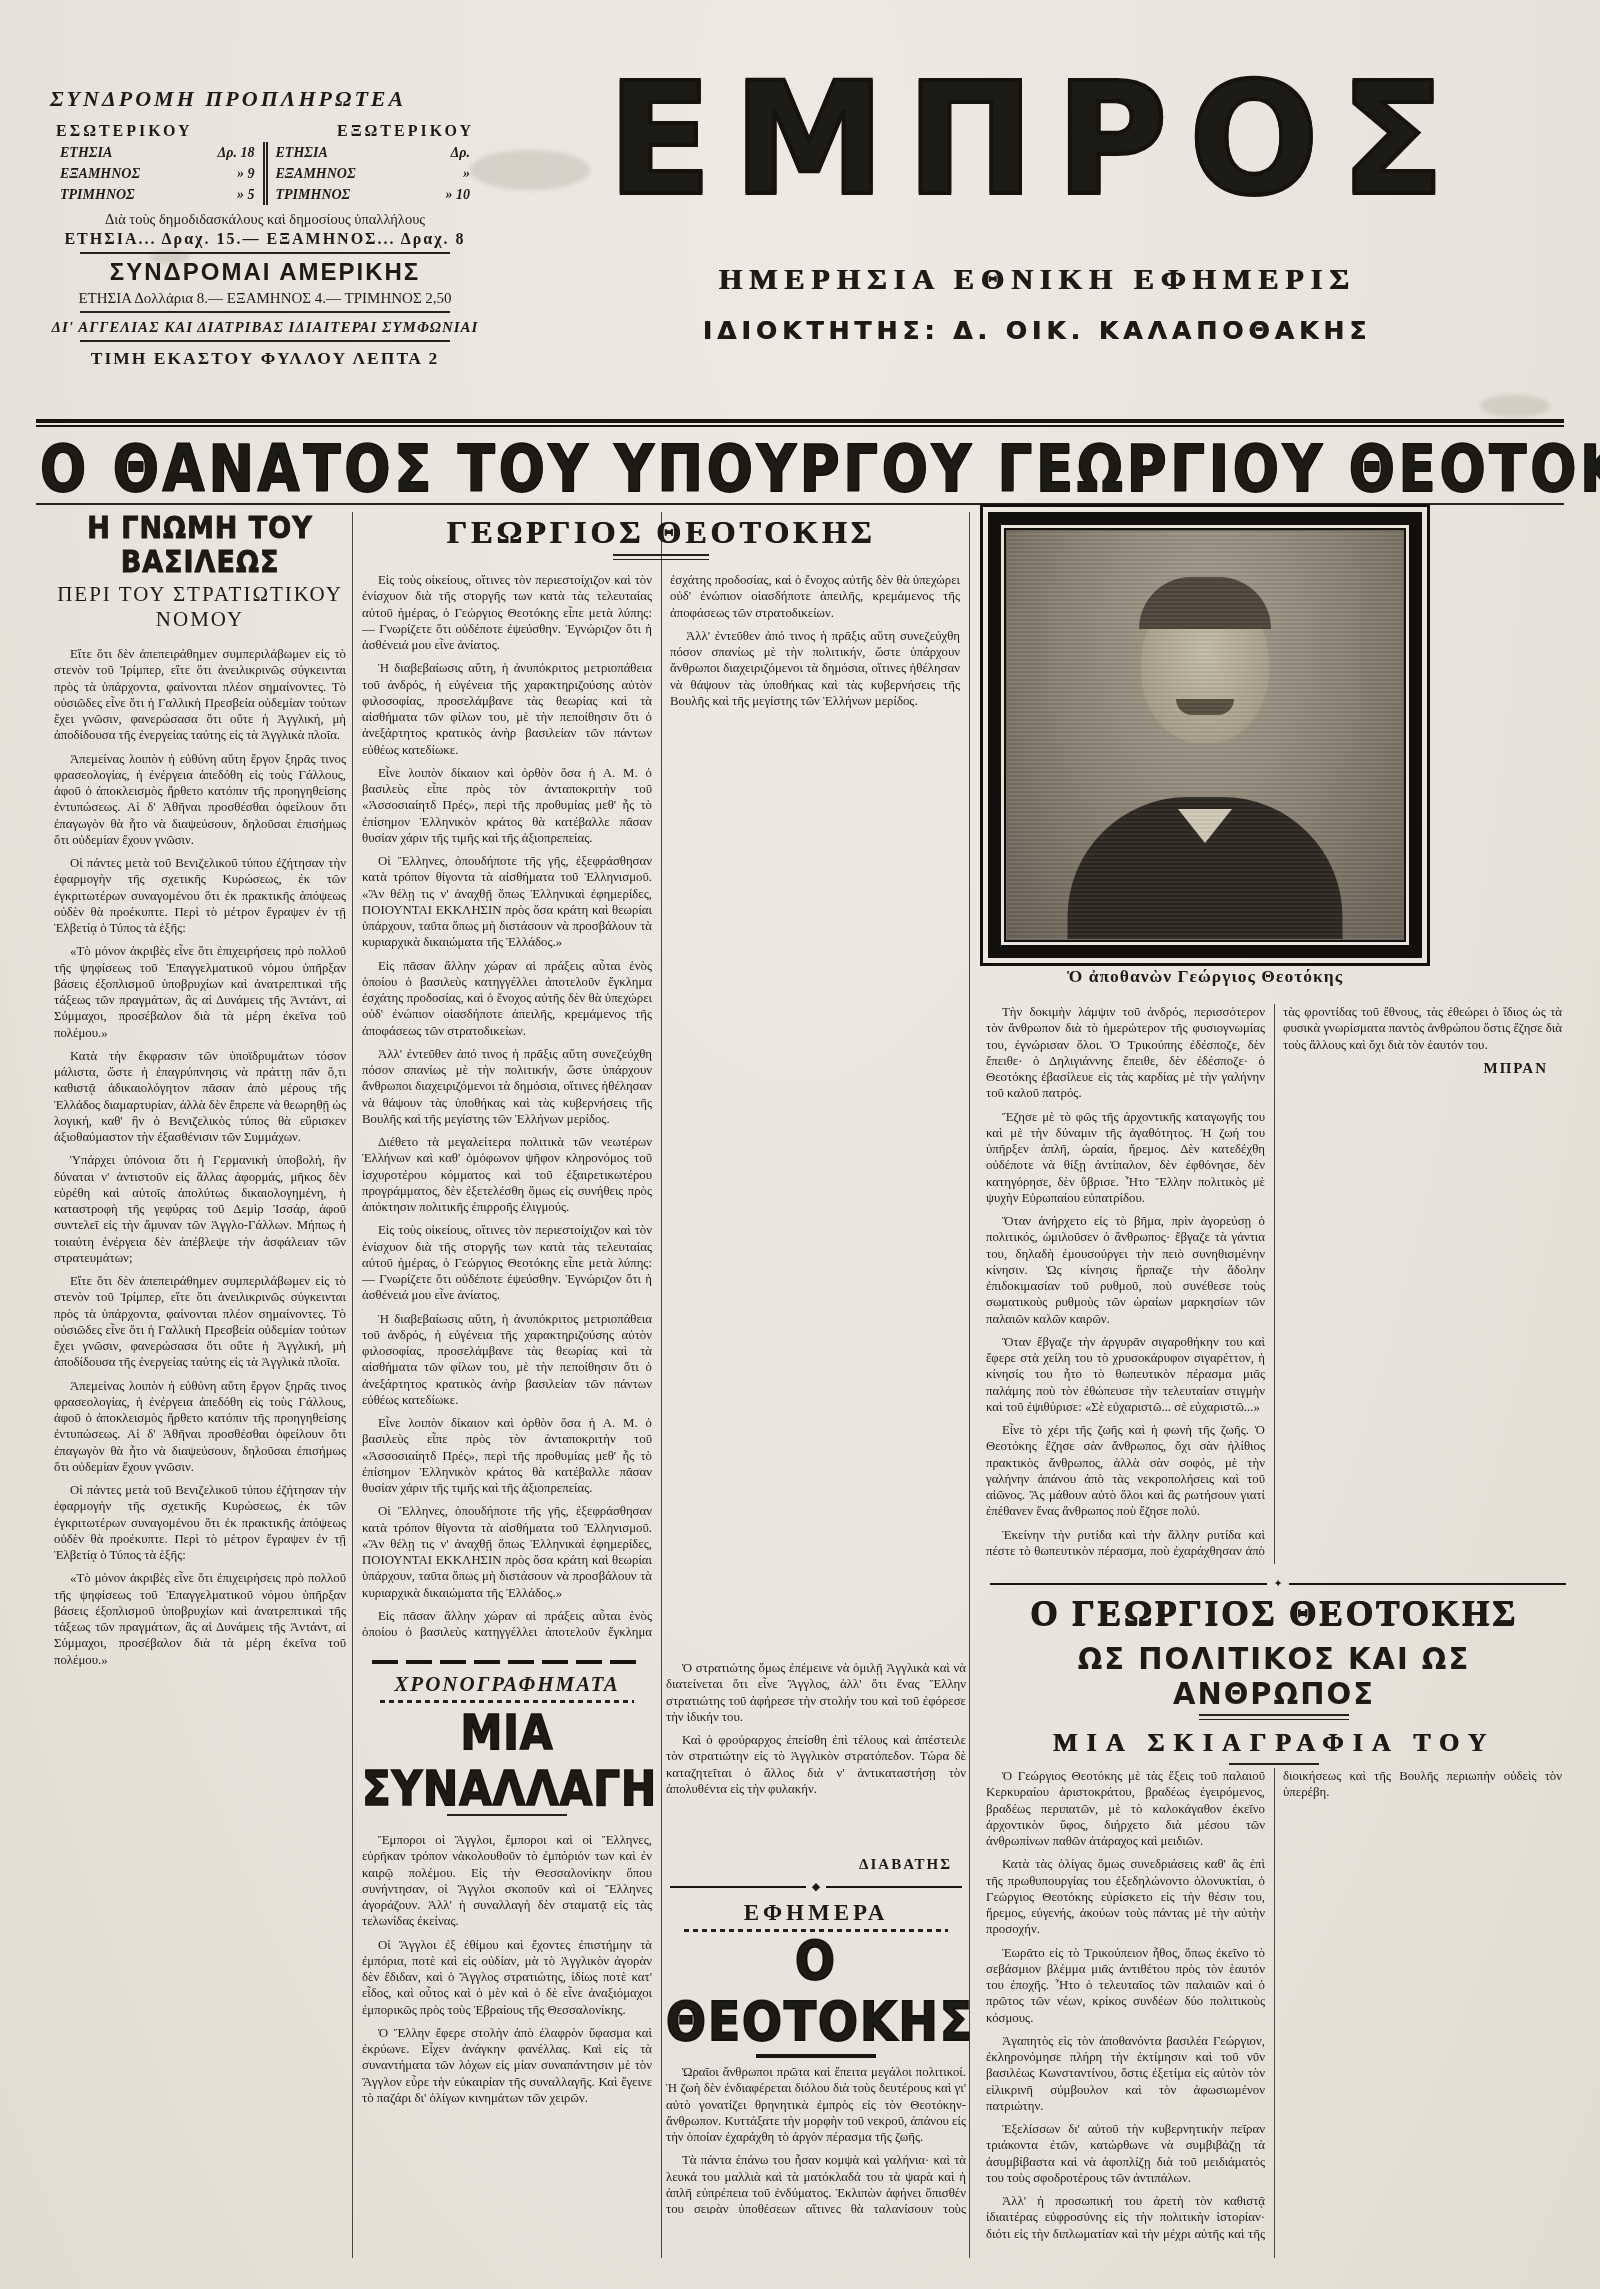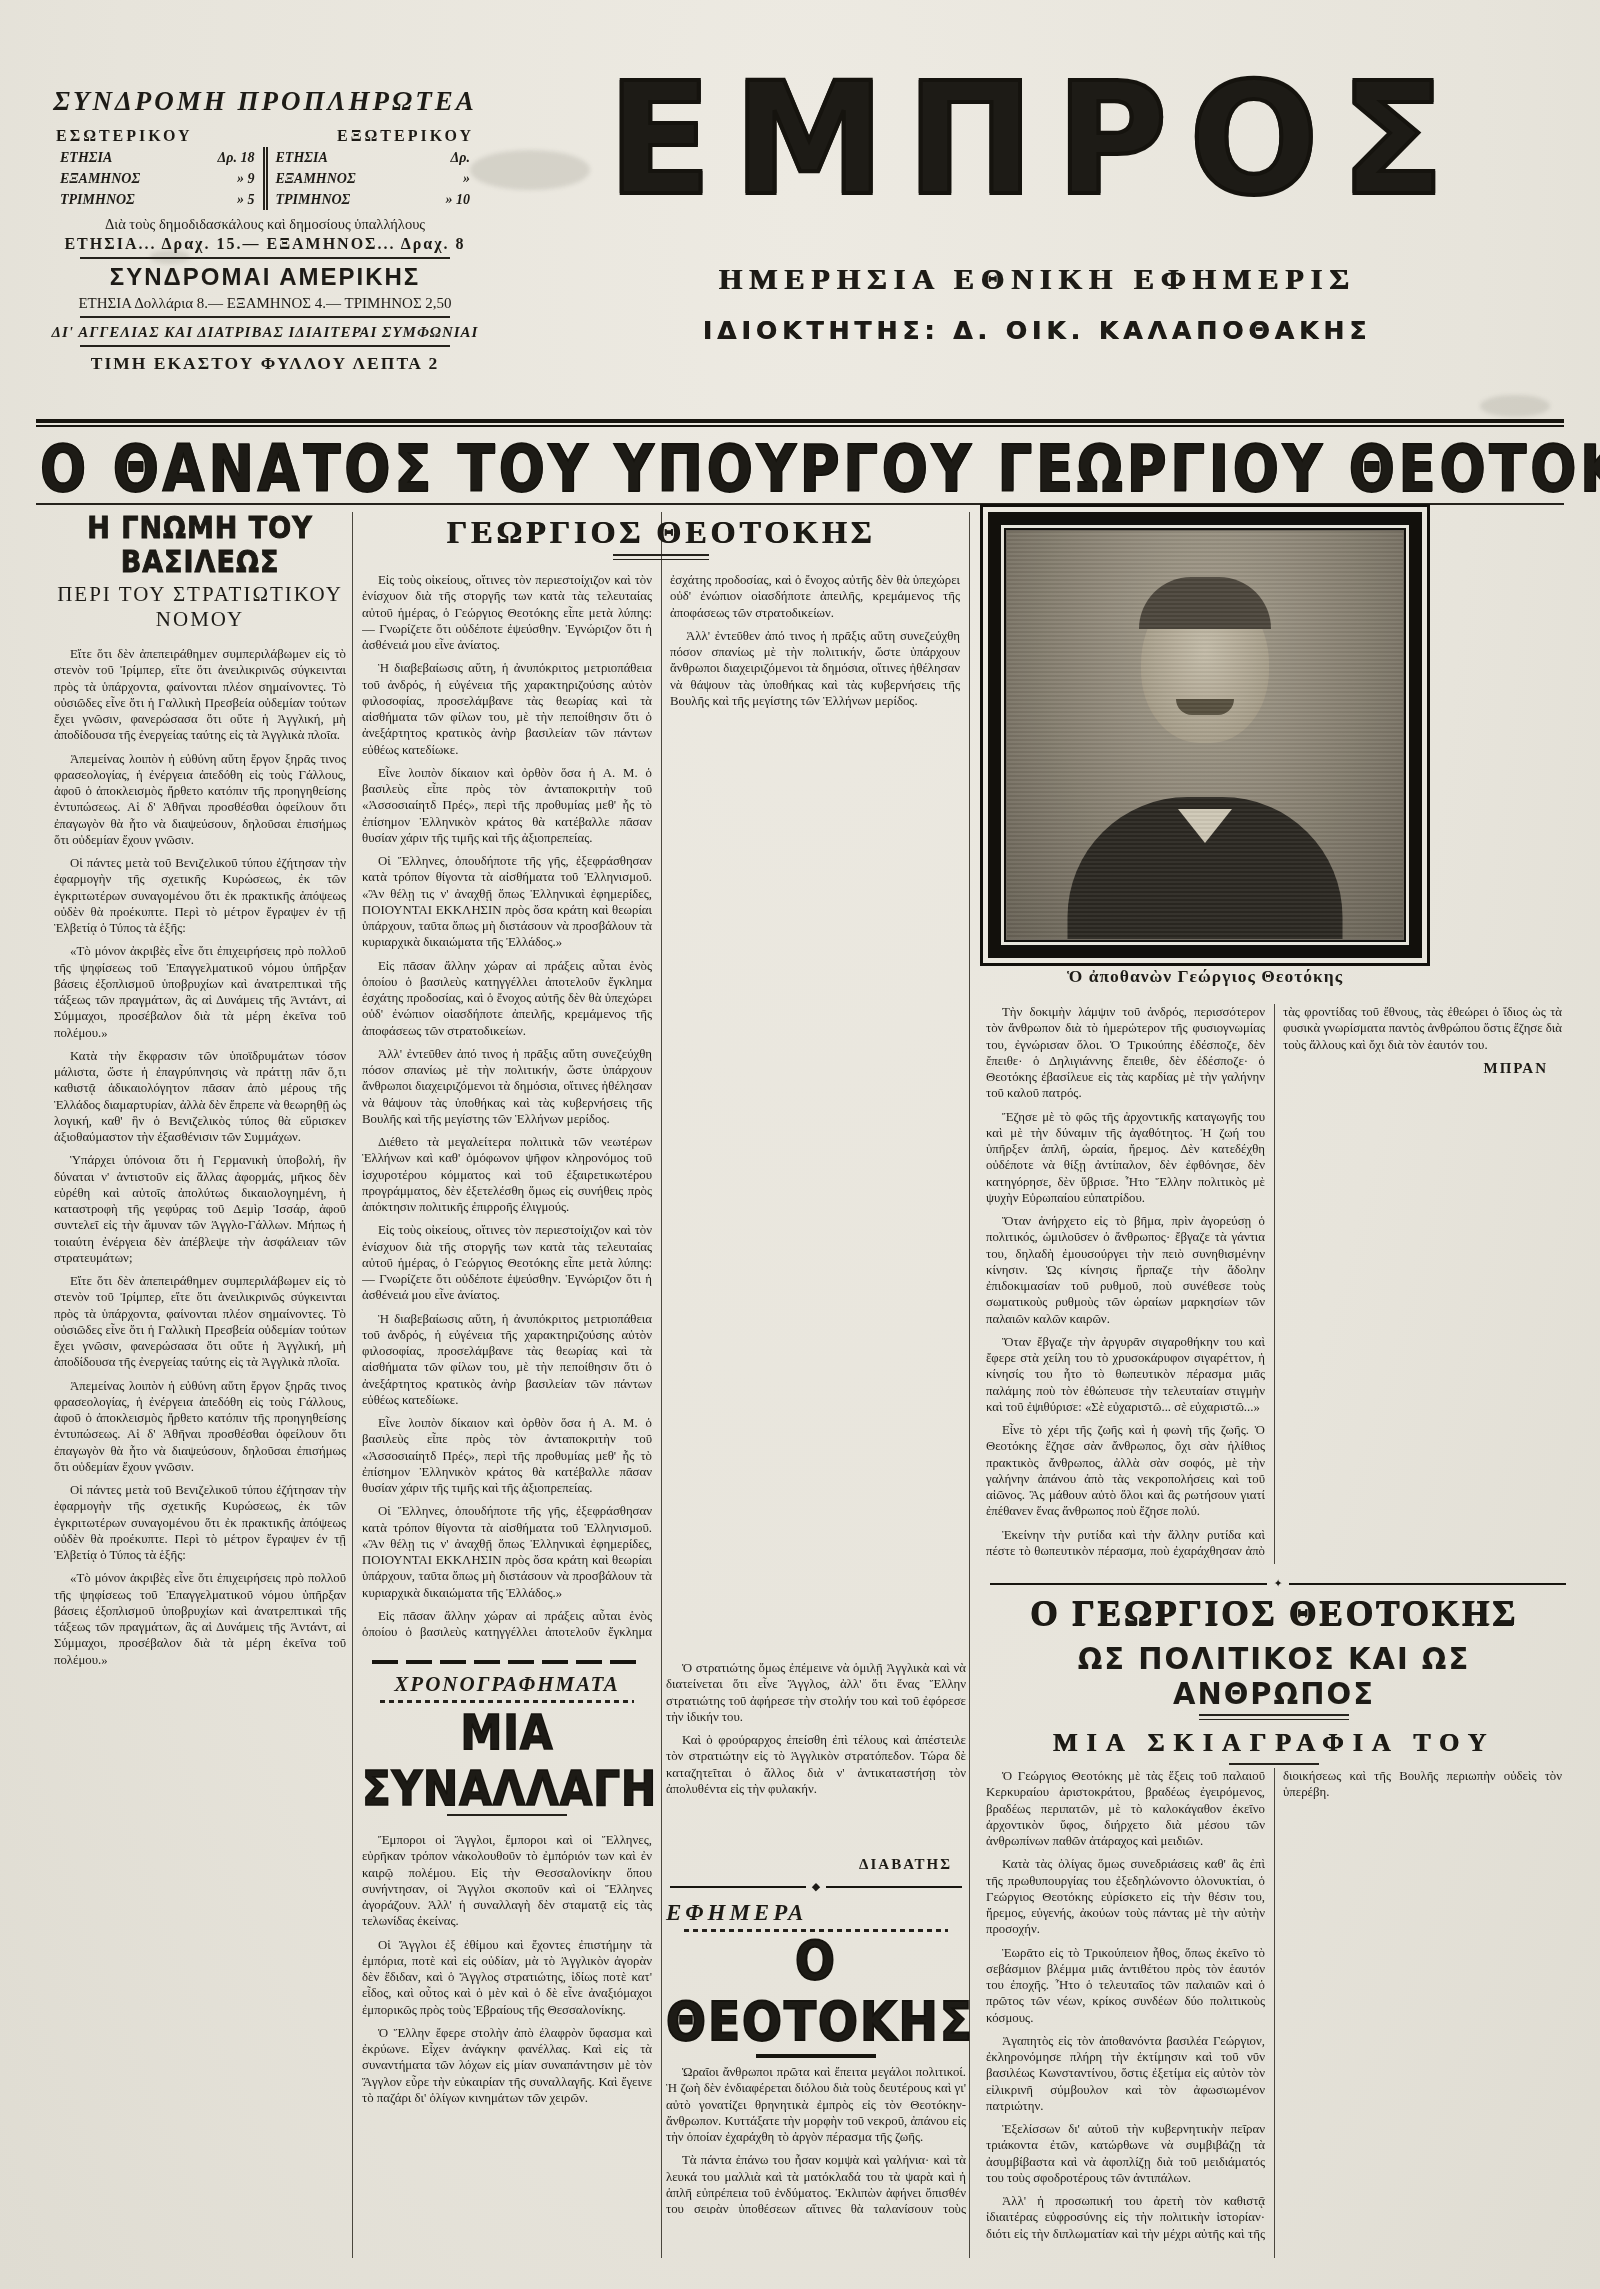--- a/index.html
+++ b/index.html
@@ -4,21 +4,21 @@
 <style>
   html,body{margin:0;padding:0;background:#b9b5ab;}
   .page{position:relative;width:1600px;height:2289px;margin:0 auto;overflow:hidden;
         background:
           radial-gradient(ellipse at 50% 8%, #edeae2 0%, #e7e4db 60%, #dfdcd2 100%);
         color:#1d1b16;font-family:"Liberation Serif","DejaVu Serif",serif;}
   .abs{position:absolute;}
 
   
   .subbox{left:50px;top:86px;width:430px;}
-  .sub-title{font-size:27px;font-weight:bold;font-style:italic;letter-spacing:3px;text-align:center;}
+  .sub-title{font-size:22px;font-weight:bold;font-style:italic;letter-spacing:3px;}
   .sub-cols{display:flex;justify-content:space-between;margin:10px 6px 2px;font-weight:bold;font-size:16px;letter-spacing:3px;}
   .sub-grid{display:flex;border-left:0;margin:0 2px;}
   .sub-half{flex:1;padding:0 8px;}
   .sub-half.right{border-left:5px double #25221c;}
   .sub-row{display:flex;justify-content:space-between;font-size:14px;font-weight:bold;font-style:italic;line-height:1.5;}
   .sub-teachers{font-size:14.5px;text-align:center;margin-top:6px;}
   .sub-teachprices{font-size:16px;font-weight:bold;text-align:center;letter-spacing:2px;margin-top:2px;}
   .hr-thin{border:0;border-top:2px solid #25221c;margin:4px 30px;}
   .sub-amtitle{font-size:24px;font-weight:bold;text-align:center;letter-spacing:2px;margin-top:4px;font-family:"Liberation Sans","DejaVu Sans",sans-serif;}
   .sub-america{font-size:15px;text-align:center;margin-top:4px;}
@@ -67,21 +67,21 @@
   .chrono-title{font-family:"DejaVu Sans","Liberation Sans",sans-serif;font-weight:900;font-size:42px;text-align:center;
                 letter-spacing:1px;margin-top:8px;transform:scale(1,1.15);-webkit-text-stroke:1.5px #15130e;}
   .chrono .body-text{margin-top:16px;height:438px;overflow:hidden;}
 
   .colC2{left:666px;top:1660px;width:300px;}
   .colC2 .body-text.cont{height:196px;overflow:hidden;}
   .sig{font-weight:bold;font-size:15px;letter-spacing:2px;text-align:right;padding-right:14px;}
   .flourish{display:flex;align-items:center;gap:6px;margin:8px 4px;}
   .flourish::before,.flourish::after{content:"";flex:1;border-top:2px solid #17150f;}
   .flourish .gem{font-size:11px;line-height:1;}
-  .efimera{font-size:23px;font-weight:bold;font-style:italic;letter-spacing:4px;text-align:left;}
+  .efimera{font-size:23px;font-weight:bold;letter-spacing:4px;text-align:center;}
   .theot-title{font-family:"DejaVu Sans","Liberation Sans",sans-serif;font-weight:900;font-size:47px;text-align:center;
                letter-spacing:2px;transform:scale(1,1.12);-webkit-text-stroke:1.8px #15130e;margin-top:4px;}
   .u-fat{margin:8px auto 6px;width:120px;border-top:4px solid #17150f;}
   .colC2 .body-text.after{height:150px;overflow:hidden;}
 
   
   .photo{left:988px;top:512px;width:434px;height:446px;box-sizing:border-box;border:13px solid #12100c;
          outline:3px solid #12100c;outline-offset:5px;background:#6f695f;
          box-shadow:inset 0 0 0 3px #e7e4db, inset 0 0 0 5px #12100c;}
   .photo-inner{position:absolute;inset:6px;overflow:hidden;

